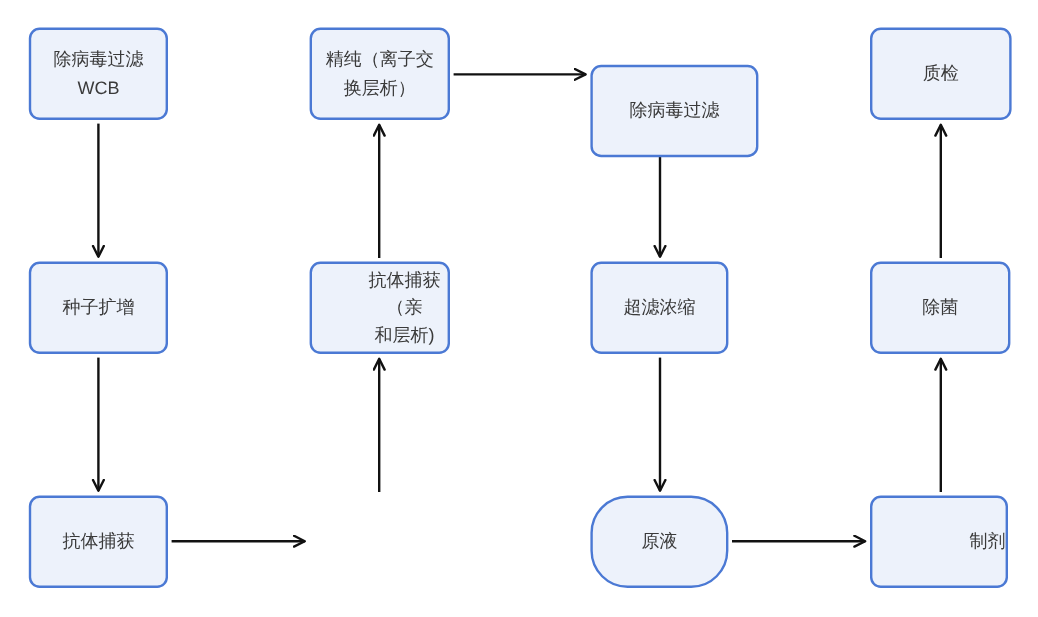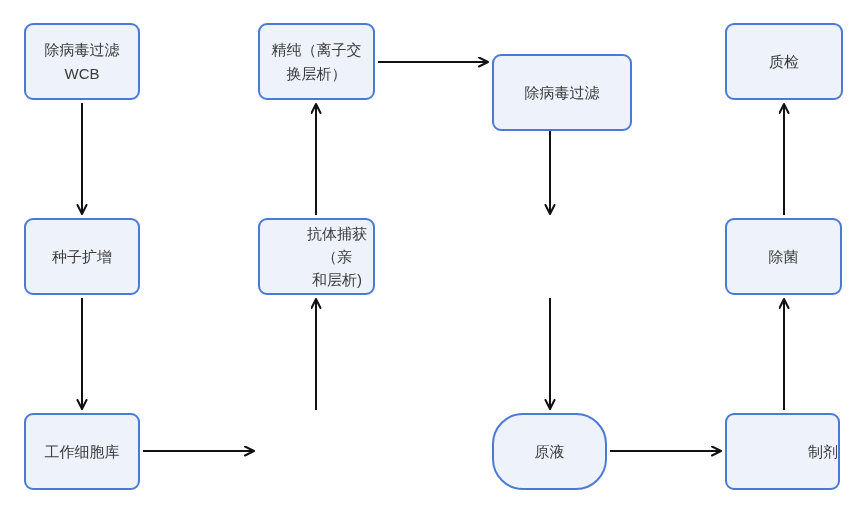--- a/index.html
+++ b/index.html
@@ -77,18 +77,19 @@
 
   <div class="node n-wcb"><span>除病毒过滤
 WCB</span></div>
   <div class="node n-polish"><span>精纯（离子交
 换层析）</span></div>
   <div class="node n-virus"><span>除病毒过滤</span></div>
   <div class="node n-qc"><span>质检</span></div>
   <div class="node n-seed"><span>种子扩增</span></div>
   <div class="node n-capture"><span>抗体捕获（亲
 和层析)</span></div>
+  <div class="node n-uf"><span>超滤浓缩</span></div>
   <div class="node n-sterile"><span>除菌</span></div>
-  <div class="node n-cell"><span>工作细胞库</span></div>
+  <div class="node n-cell"><span>抗体捕获</span></div>
   <div class="node n-bulk"><span>原液</span></div>
   <div class="node n-form"><span>制剂</span></div>
 
 </div>
 
 </body></html>

